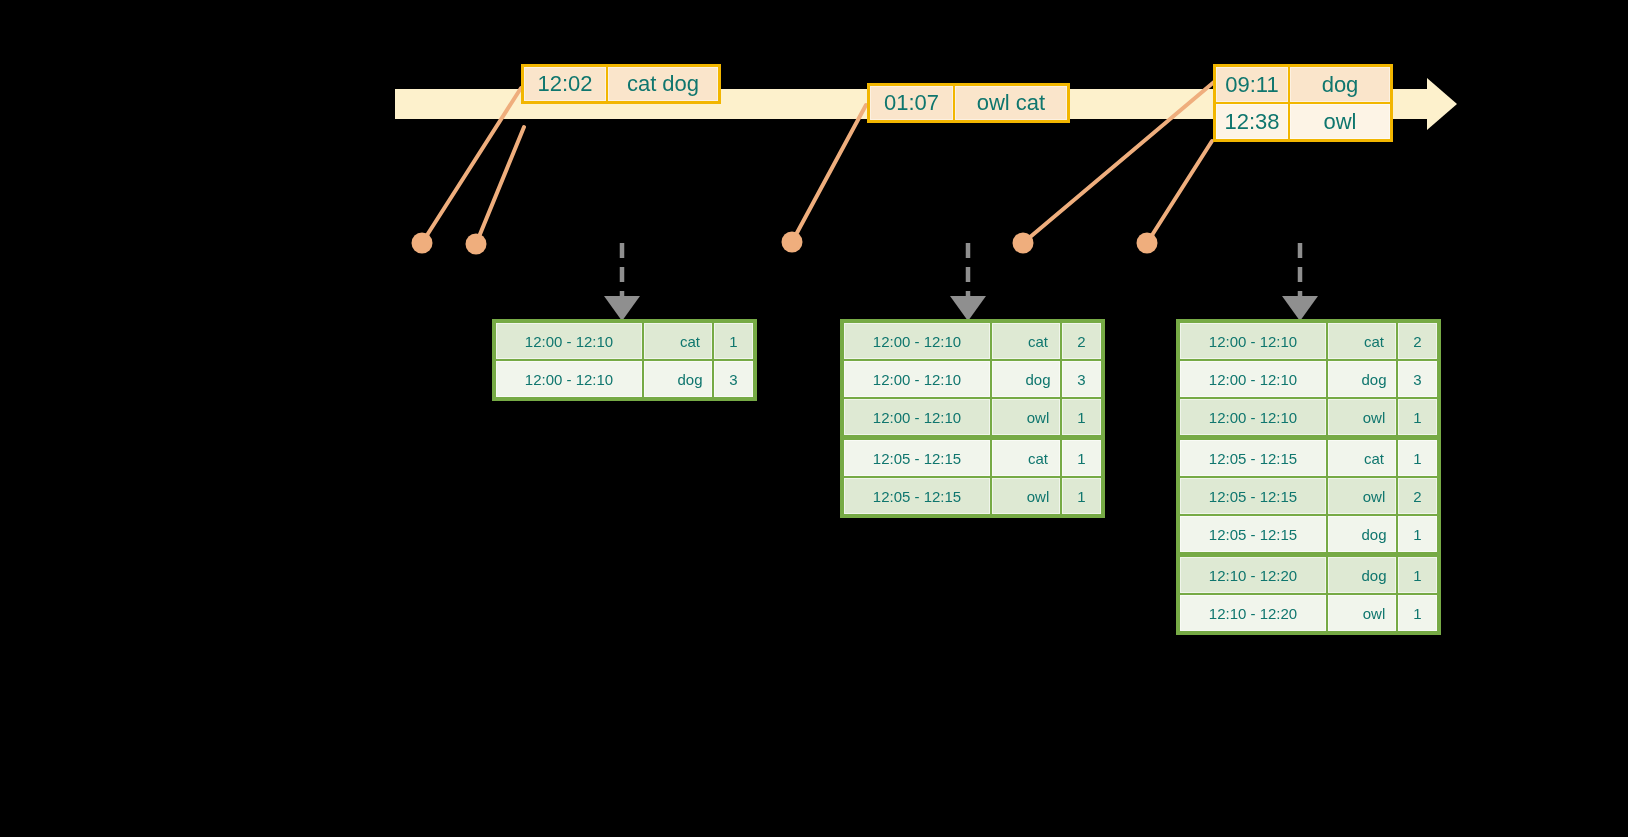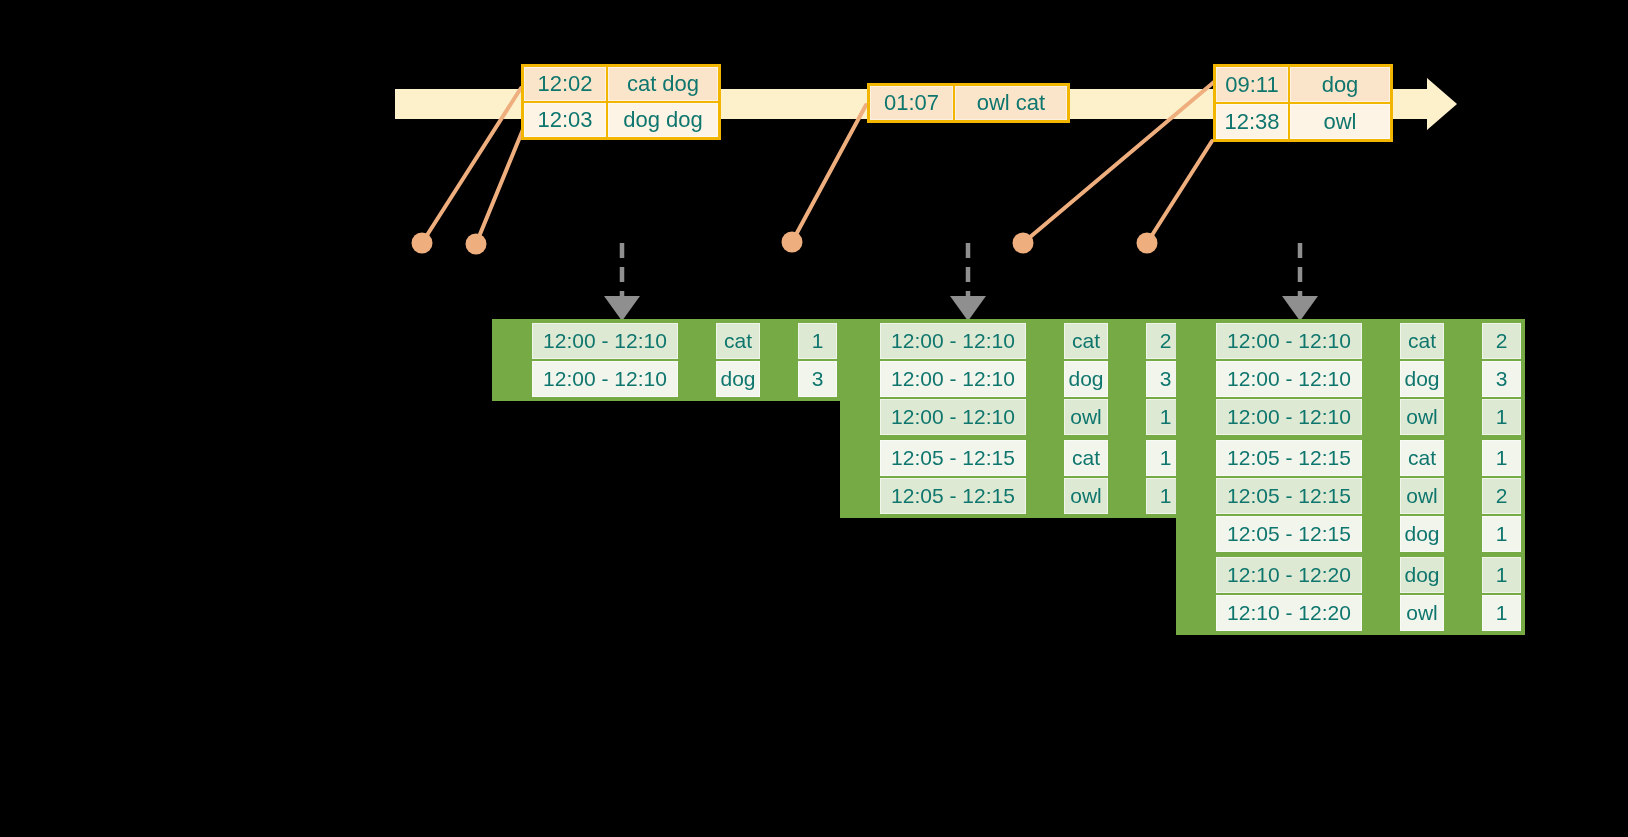--- a/index.html
+++ b/index.html
@@ -20,24 +20,24 @@
   .evt-cell{display:flex;align-items:center;justify-content:center;font-size:22px;
     box-shadow:inset 0 0 0 1px rgba(255,255,255,0.45);}
   .evt-time{width:var(--tw);}
   .evt-words{width:var(--ww);}
   .evt-shade-a{background:#FAE5CB;}
   .evt-shade-b{background:#FDF4E6;}
   
   .result-table{position:absolute;background:#76AA45;padding:4px;display:flex;flex-direction:column;gap:2px;}
   .res-row{display:flex;gap:2px;height:36px;}
   .res-row.group-start{margin-top:3px;}
-  .res-cell{display:flex;align-items:center;justify-content:center;font-size:21px;
-    box-shadow:inset 0 0 0 1px rgba(255,255,255,0.55);margin-left:36px;}
+  .res-cell{display:flex;align-items:center;justify-content:center;font-size:15px;
+    box-shadow:inset 0 0 0 1px rgba(255,255,255,0.55);}
   .col-window{width:146px;}
-  .col-word{width:44px;}
+  .col-word{width:44px;padding-left:24px;}
   .col-count{width:39px;}
   .res-shade-a{background:#DEE9D3;}
   .res-shade-b{background:#F1F5EC;}
 </style>
 </head>
 <body>
 
 <div class="canvas">
 
   <div class="timeline-band"></div>
@@ -69,24 +69,20 @@
       <polygon points="604,296 640,296 622,321"></polygon>
       <polygon points="950,296 986,296 968,321"></polygon>
       <polygon points="1282,296 1318,296 1300,321"></polygon>
     </g>
   </svg>
 
   <div class="event-table" style="left:521px;top:64px;--tw:82px;--ww:110px;--rh:34px">
       <div class="evt-row">
         <div class="evt-cell evt-time evt-shade-a">12:02</div>
         <div class="evt-cell evt-words evt-shade-a">cat dog</div>
-      </div>
-      <div class="evt-row">
-        <div class="evt-cell evt-time evt-shade-b">12:03</div>
-        <div class="evt-cell evt-words evt-shade-b">dog dog</div>
       </div>
     </div>
   <div class="event-table" style="left:867px;top:83px;--tw:83px;--ww:112px;--rh:34px">
       <div class="evt-row">
         <div class="evt-cell evt-time evt-shade-a">01:07</div>
         <div class="evt-cell evt-words evt-shade-a">owl cat</div>
       </div>
     </div>
   <div class="event-table" style="left:1213px;top:64px;--tw:72px;--ww:100px;--rh:35px">
       <div class="evt-row">

